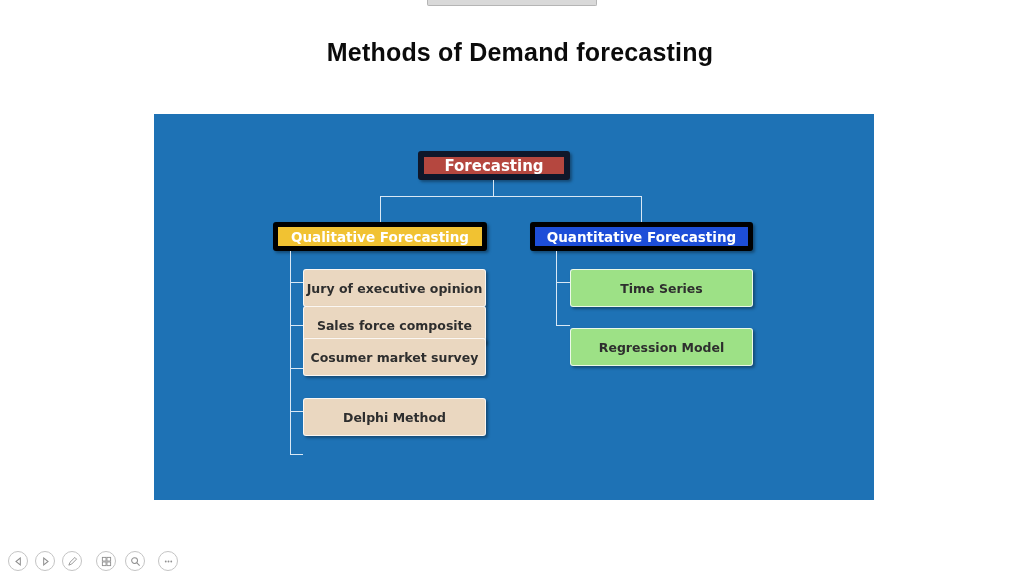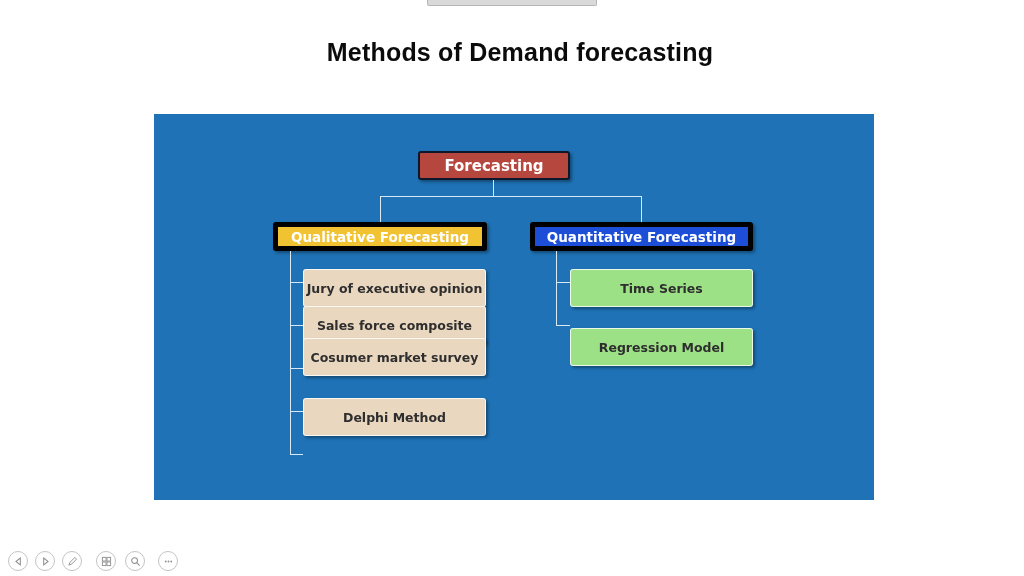--- a/index.html
+++ b/index.html
@@ -23,21 +23,21 @@
     background:#1e72b5;
   }
   .node{
     position:absolute;display:flex;align-items:center;justify-content:center;
     font-weight:700;border-radius:3px;box-sizing:border-box;
     box-shadow:2px 2px 3px rgba(0,0,0,0.35);
     font-family:"DejaVu Sans","Liberation Sans",sans-serif;
   }
   .root{
     left:264px;top:37px;width:152px;height:29px;
-    background:#b5473f;color:#ffffff;border:2px solid #0f172a;font-size:15px;
+    background:#b5473f;color:#ffffff;border:6px solid #0f172a;font-size:15px;
   }
   .branch{
     top:108px;height:29px;color:#ffffff;border:5px solid #000000;font-size:13.5px;
   }
   .branch.qual{left:119px;width:214px;background:#f1c232;}
   .branch.quant{left:376px;width:223px;background:#1d4ed8;}
   .leaf{
     width:183px;height:38px;font-size:12.5px;color:#2e2e2e;
     border:1px solid rgba(255,255,255,0.8);
   }

